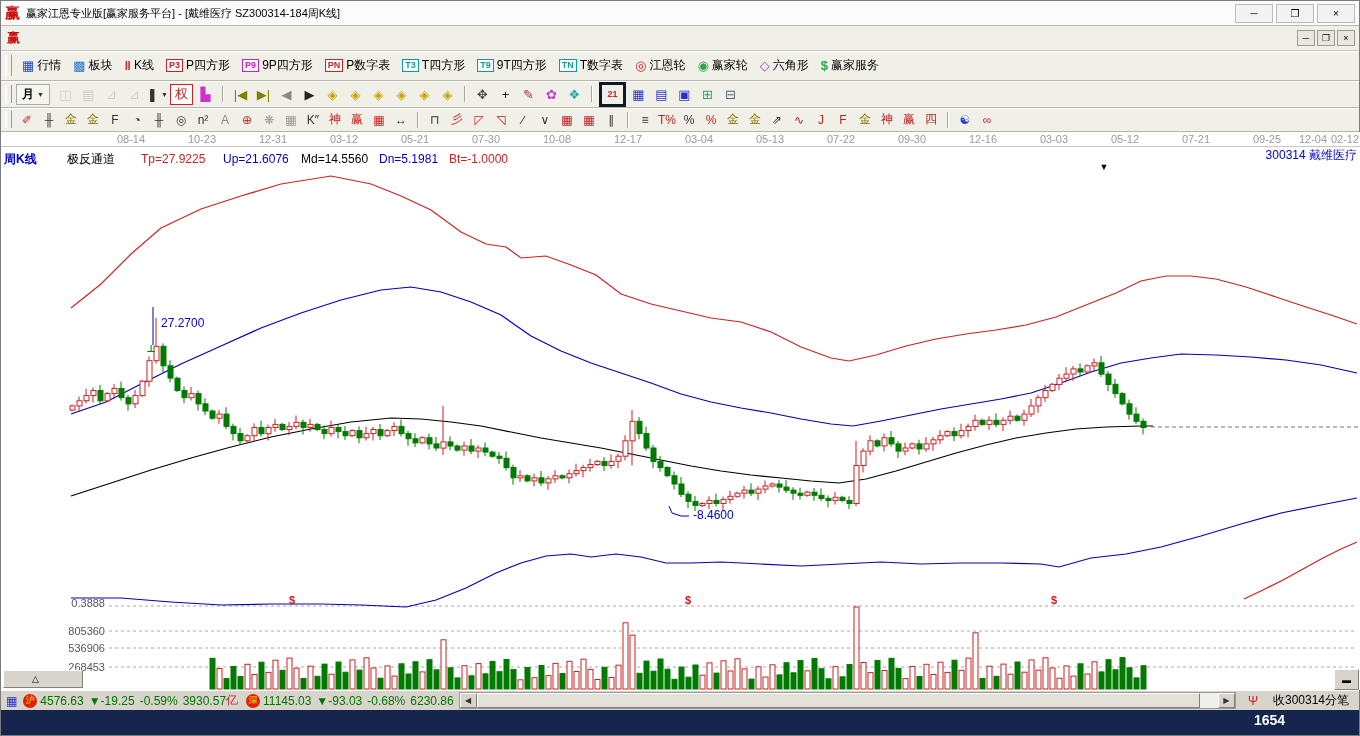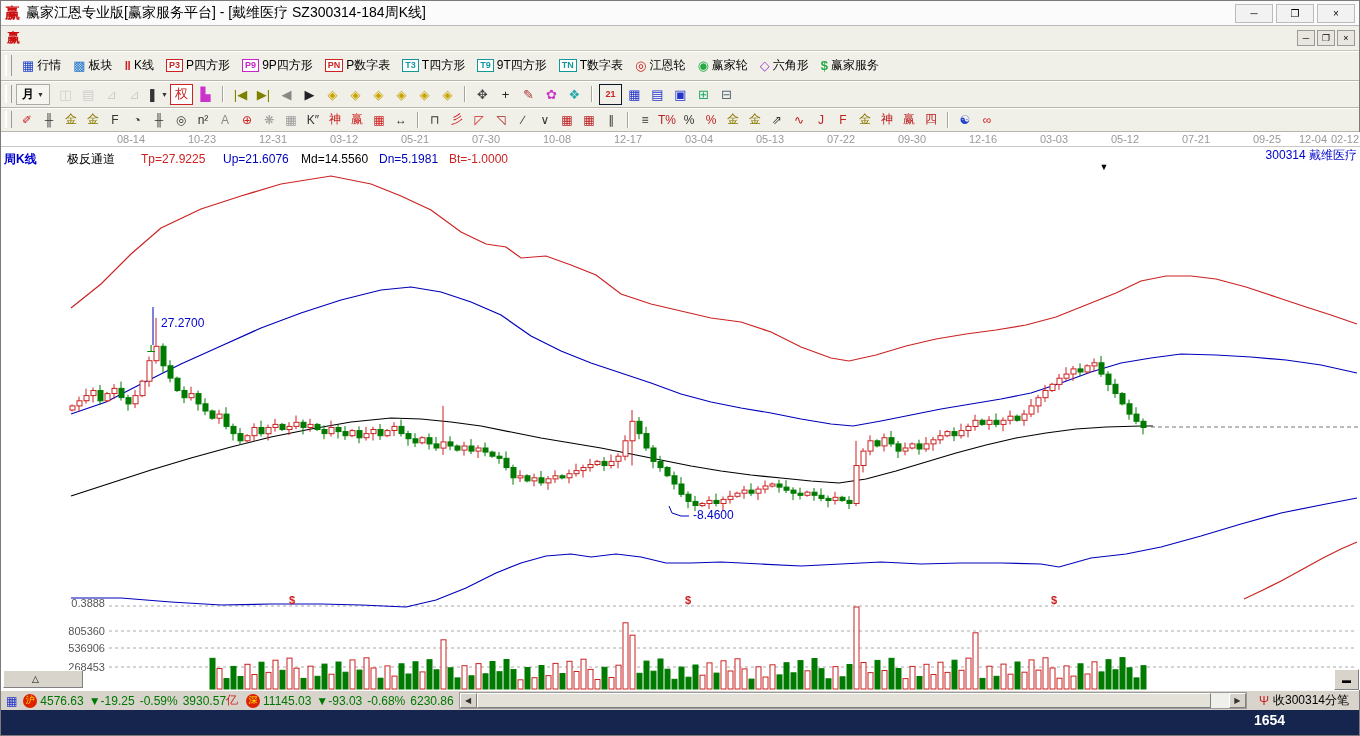--- a/index.html
+++ b/index.html
@@ -2,21 +2,21 @@
 <html><head>
 <meta charset="utf-8">
 <style>
   html,body{margin:0;padding:0;}
   body{width:1360px;height:736px;overflow:hidden;background:#d4d0c8;
        font-family:"Liberation Sans","DejaVu Sans",sans-serif;font-size:12px;color:#000;}
   .app{width:1360px;height:736px;display:flex;flex-direction:column;border:1px solid #7b7b7b;box-sizing:border-box;}
   
   .titlebar{height:24px;background:#fbfbfb;display:flex;align-items:center;padding:0 4px;border-bottom:1px solid #b9b9b9;flex:0 0 24px;}
   .applogo{color:#cc1111;font-weight:bold;font-size:15px;margin-right:6px;}
-  .wtitle{flex:1;font-size:14px;}
+  .wtitle{flex:1;font-size:11px;}
   .wb{width:36px;height:17px;border:1px solid #bbb;background:#f2f2f2;display:flex;align-items:center;justify-content:center;font-size:10px;margin-left:3px;cursor:default;}
   
   .menubar{height:24px;background:#f0efe8;display:flex;align-items:center;padding:0 4px;border-bottom:1px solid #c9c5bb;flex:0 0 24px;}
   .menulogo{color:#cc1111;font-weight:bold;font-size:13px;margin:0 8px 0 2px;}
   .menu-item{padding:2px 9px;cursor:default;}
   .mdis{margin-left:auto;display:flex;}
   .mdib{width:16px;height:14px;border:1px solid #9a9a9a;background:#e8e6df;font-size:9px;display:flex;align-items:center;justify-content:center;margin-left:2px;}
   
   .toolbar{background:#f0efe8;display:flex;align-items:center;border-bottom:1px solid #b9b5ab;box-shadow:inset 0 1px 0 #fff;padding:0 3px;}
   .tbA{flex:0 0 29px;height:29px;}
@@ -40,21 +40,21 @@
   
   .statusrow{flex:0 0 19px;height:19px;background:#d8d4cc;display:flex;align-items:center;border-top:1px solid #fff;padding:0 2px;white-space:nowrap;}
   .sico{color:#2233cc;font-size:12px;margin:0 3px;}
   .cbadge{display:inline-flex;width:14px;height:14px;border-radius:50%;background:#dd2200;color:#ffe400;font-size:9px;align-items:center;justify-content:center;margin:0 3px;flex:0 0 14px;}
   .gval{color:#007700;margin-right:5px;}
   .rval{color:#cc2222;margin-right:5px;}
   .hscroll{flex:1;height:15px;background:#efefeb;border:1px solid #9a9a9a;display:flex;align-items:stretch;margin:0 8px 0 0;min-width:120px;}
   .sarrow{width:15px;background:#d8d4cc;border:1px solid #fff;border-right-color:#808080;border-bottom-color:#808080;font-size:8px;display:flex;align-items:center;justify-content:center;color:#333;}
   .sthumb{flex:1;background:#e4e1d9;border:1px solid #fff;border-right-color:#808080;border-bottom-color:#808080;margin-right:18px;}
   .antenna{color:#cc2222;font-size:12px;margin:0 4px;}
-  .feed{color:#000;margin-right:8px;}
+  .feed{color:#000;margin-right:8px;margin-left:11px;}
   
   .infobar{flex:0 0 18px;height:18px;background:#f4f1ea;border-top:1px solid #fff;display:flex;align-items:center;}
   .igrip{width:3px;height:12px;border-left:2px solid #fff;border-right:1px solid #888;margin:0 6px 0 2px;}
   
   .bottomstrip{flex:1;background:#16254e;position:relative;overflow:hidden;}
   .clock{position:absolute;left:1253px;top:2px;color:#fff;font-weight:bold;font-size:14px;}
   svg text{font-family:"Liberation Sans","DejaVu Sans",sans-serif;}
 </style>
 </head>
 <body>
@@ -161,21 +161,21 @@
         <span class="tbcell" style="color:#c8a400;">◈</span>
         <span class="tbcell" style="color:#c8a400;">◈</span>
         <span class="tbcell" style="color:#c8a400;">◈</span>
         <span class="tbsep"></span>
         <span class="tbcell" style="color:#444444;">✥</span>
         <span class="tbcell" style="color:#222222;">+</span>
         <span class="tbcell" style="color:#aa3333;">✎</span>
         <span class="tbcell" style="color:#cc33cc;">✿</span>
         <span class="tbcell" style="color:#22aaaa;">❖</span>
         <span class="tbsep"></span>
-        <span class="tbcell" style="color:#cc2222;border:1px solid #0f172a;font-size:9px;font-weight:bold;">21</span>
+        <span class="tbcell" style="color:#cc2222;border:3px solid #0f172a;font-size:9px;font-weight:bold;">21</span>
         <span class="tbcell" style="color:#2233cc;">▦</span>
         <span class="tbcell" style="color:#2233cc;">▤</span>
         <span class="tbcell" style="color:#2233cc;">▣</span>
         <span class="tbcell" style="color:#22aa66;">⊞</span>
         <span class="tbcell" style="color:#556677;">⊟</span>
       </span>
   </div>
 
   <div class="toolbar tbC">
     <span class="grip"></span>

